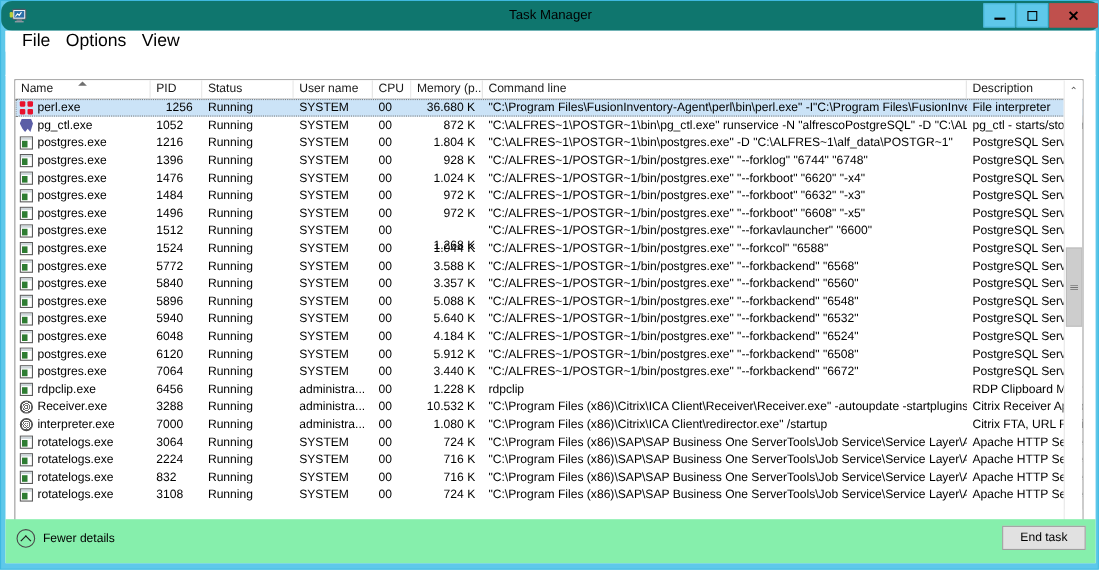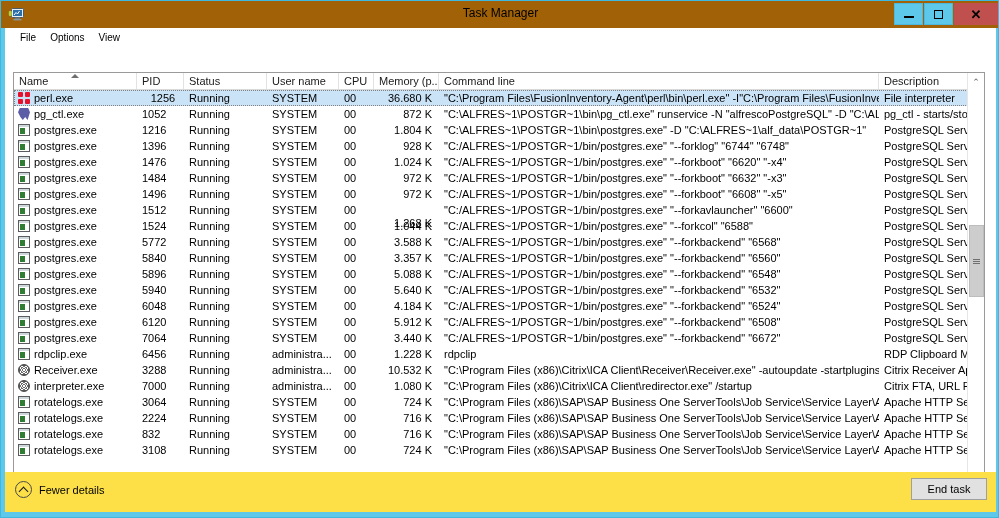--- a/index.html
+++ b/index.html
@@ -24,23 +24,24 @@
     border: 1px solid #3fb8e0;
     overflow: hidden;
   }
 
   
   .titlebar {
     position: absolute;
     left: 0; top: 0;
     width: 999px;
     height: 27px;
-    background: #a16207;
+    background: #0f766e;
     display: flex;
     align-items: center;
+    border-radius: 10px;
   }
   .title-icon {
     position: absolute;
     left: 7px; top: 5px;
     width: 17px; height: 17px;
   }
   .title-text {
     position: absolute;
     left: 0; top: 5px;
     width: 999px;
@@ -98,21 +99,21 @@
     left: 0; top: 0;
     width: 991px;
     height: 19px;
     background: #ffffff;
     display: flex;
     align-items: center;
     padding-left: 8px;
     box-sizing: border-box;
   }
   .menu-item {
-    font-size: 10px;
+    font-size: 16px;
     color: #000;
     padding: 1px 7px;
     cursor: default;
     font-family: "Liberation Sans", sans-serif;
   }
 
   
   .tabstrip {
     position: absolute;
     left: 0; top: 19px;
@@ -350,21 +351,21 @@
     background: linear-gradient(90deg, #6f6f6f 1px, transparent 1px 2px) repeat-x;
     background-size: 2px 7px;
   }
 
   
   .footer {
     position: absolute;
     left: 0; bottom: 0;
     width: 991px;
     height: 40px;
-    background: #fde047;
+    background: #86efac;
   }
   .fewer {
     position: absolute;
     left: 10px; top: 9px;
     display: flex;
     align-items: center;
     cursor: default;
   }
   .chev-circle {
     width: 17px; height: 17px;

